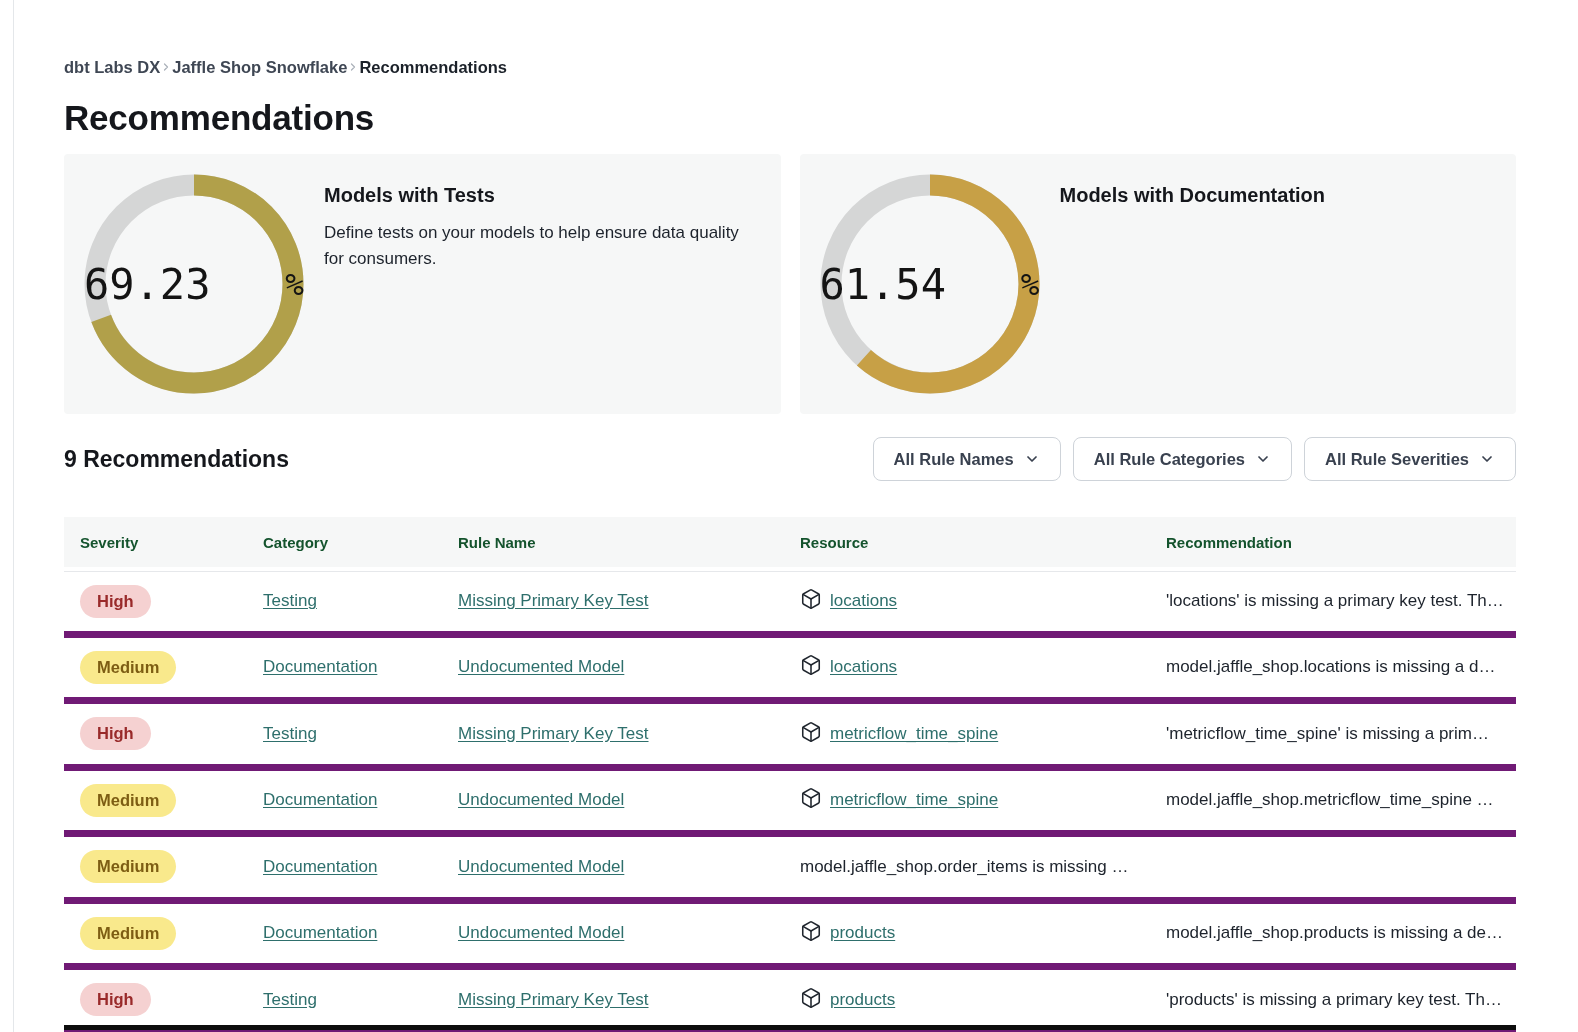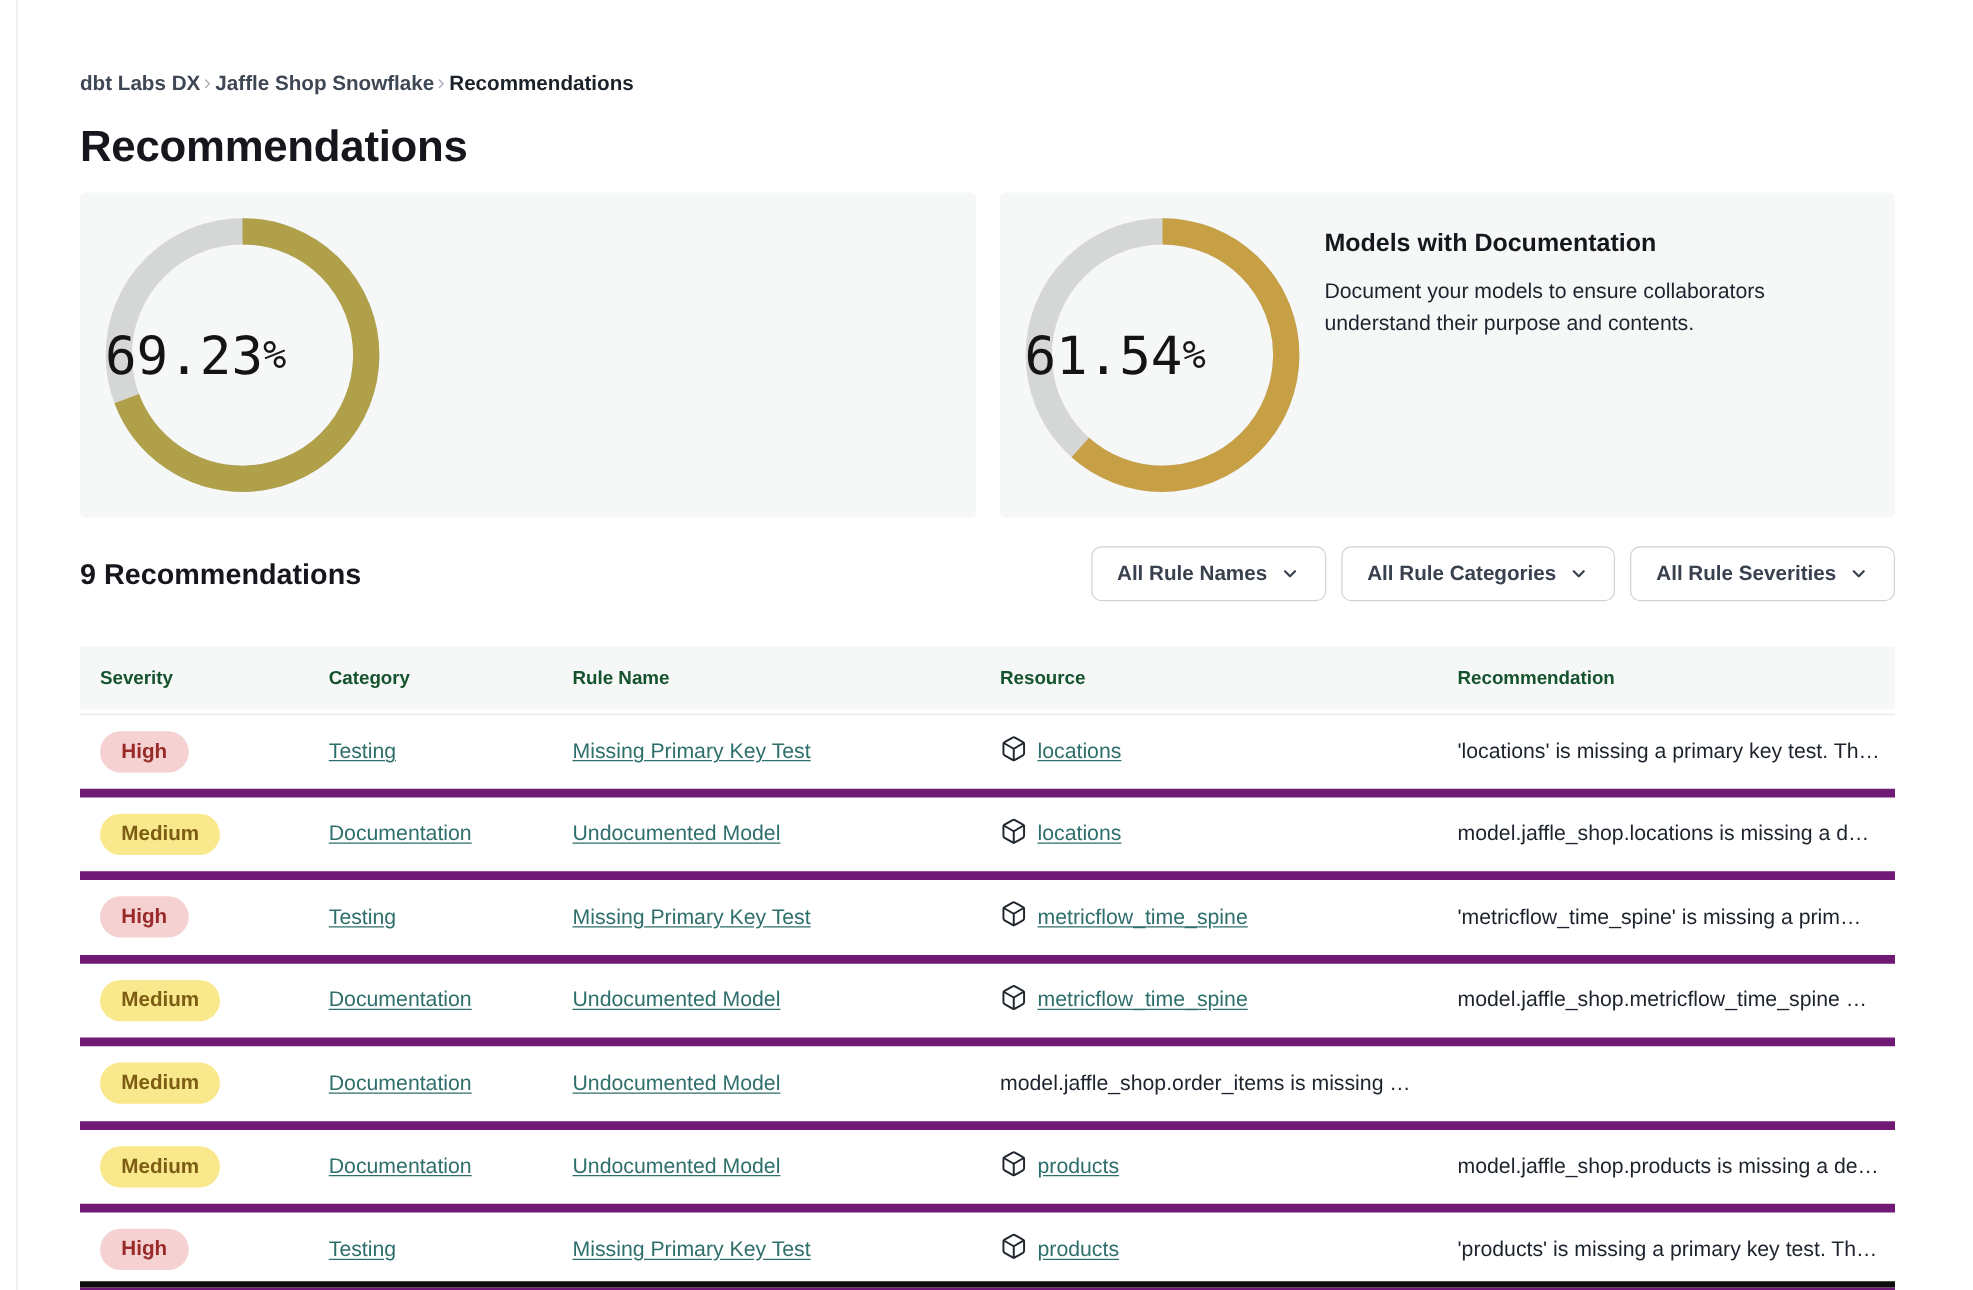--- a/index.html
+++ b/index.html
@@ -18,21 +18,21 @@
   
   .page-title { margin-top:18px; font-size:35px; font-weight:600; color:#15171c;
                 line-height:44px; letter-spacing:-0.2px; }
 
   
   .cards { margin-top:14px; display:flex; gap:19px; }
   .card { flex:1; height:260px; background:#f6f7f7; border-radius:4px;
           display:flex; padding:20px; gap:20px; }
   .donut-wrap { position:relative; width:220px; height:220px; flex:0 0 220px; }
   .donut-wrap svg { display:block; }
-  .donut-label { position:absolute; inset:0; display:flex; align-items:center; justify-content:flex-start;
+  .donut-label { position:absolute; inset:0; display:flex; align-items:center; justify-content:space-between;
                  font-family:"DejaVu Sans Mono", monospace; color:#141414; }
   .donut-label .num { font-size:42px; }
   .donut-label .pct { font-size:31px; }
   .card-text { padding-top:8px; max-width:452px; }
   .card-title { font-size:20px; font-weight:700; color:#15171c; line-height:26px; }
   .card-desc { margin-top:12px; font-size:17px; color:#1d232c; line-height:26px; }
 
   
   .filter-bar { margin-top:22px; height:46px; display:flex; align-items:center; justify-content:space-between; }
   .list-count { font-size:23px; font-weight:700; color:#15171c; }
@@ -90,36 +90,39 @@
       <div class="donut-wrap">
         <svg width="220" height="220" viewBox="0 0 220 220">
           <circle class="donut-track" cx="110" cy="110" r="99" fill="none" stroke-width="21" stroke="#d5d6d6"></circle>
           <circle class="donut-val" cx="110" cy="110" r="99" fill="none" stroke-width="21" transform="rotate(-90 110 110)" stroke="#b1a04a" stroke-dasharray="430.6350696278824 622.0353454107791"></circle>
         </svg>
         <div class="donut-label">
           <span class="num">69.23</span>
             <span class="pct">%</span>
         </div>
       </div>
+      <div class="card-text">
+        <div class="card-title">Models with Tests</div>
+        <div class="card-desc">Define tests on your models to help ensure data quality for consumers.</div>
+      </div>
     </div>
 
     <div class="card">
       <div class="donut-wrap">
         <svg width="220" height="220" viewBox="0 0 220 220">
           <circle class="donut-track" cx="110" cy="110" r="99" fill="none" stroke-width="21" stroke="#d5d6d6"></circle>
           <circle class="donut-val" cx="110" cy="110" r="99" fill="none" stroke-width="21" transform="rotate(-90 110 110)" stroke="#c7a046" stroke-dasharray="382.80055156579346 622.0353454107791"></circle>
         </svg>
         <div class="donut-label">
           <span class="num">61.54</span>
             <span class="pct">%</span>
         </div>
       </div>
       <div class="card-text">
         <div class="card-title">Models with Documentation</div>
-        <div class="card-desc">Document your models to ensure collaborators understand their purpose and contents.</div>
       </div>
     </div>
 
   </div>
 
   <div class="filter-bar">
     <div class="list-count">9 Recommendations</div>
     <div class="filters">
       <button class="filter-btn">
         <span>All Rule Names</span>

